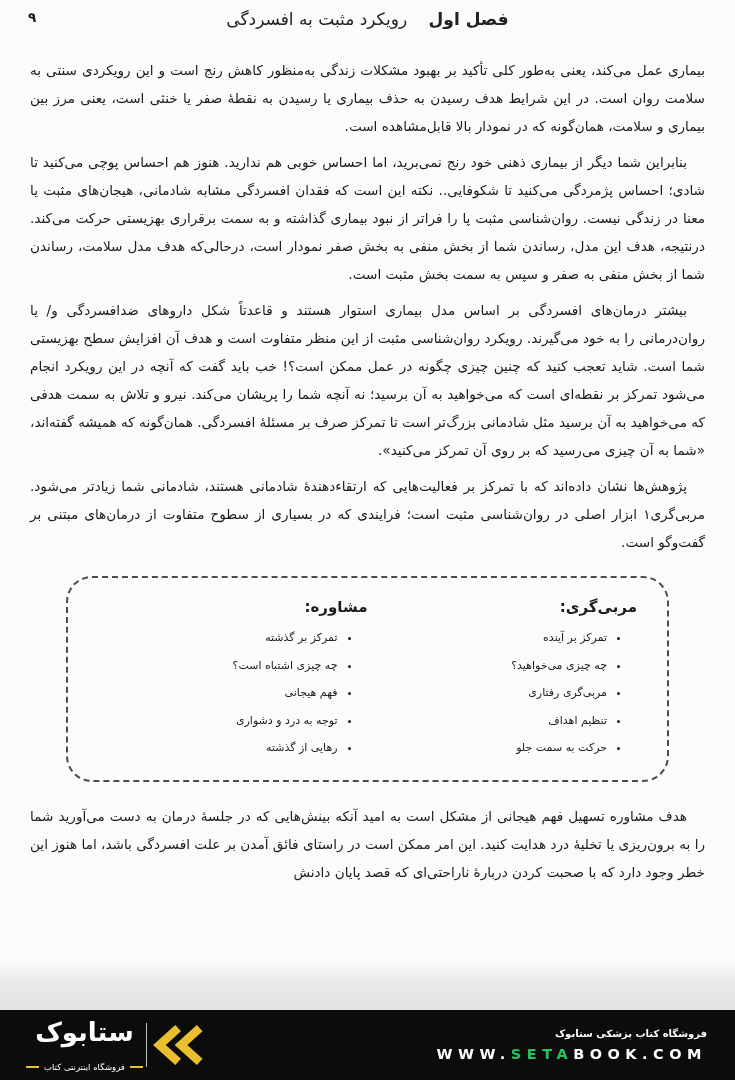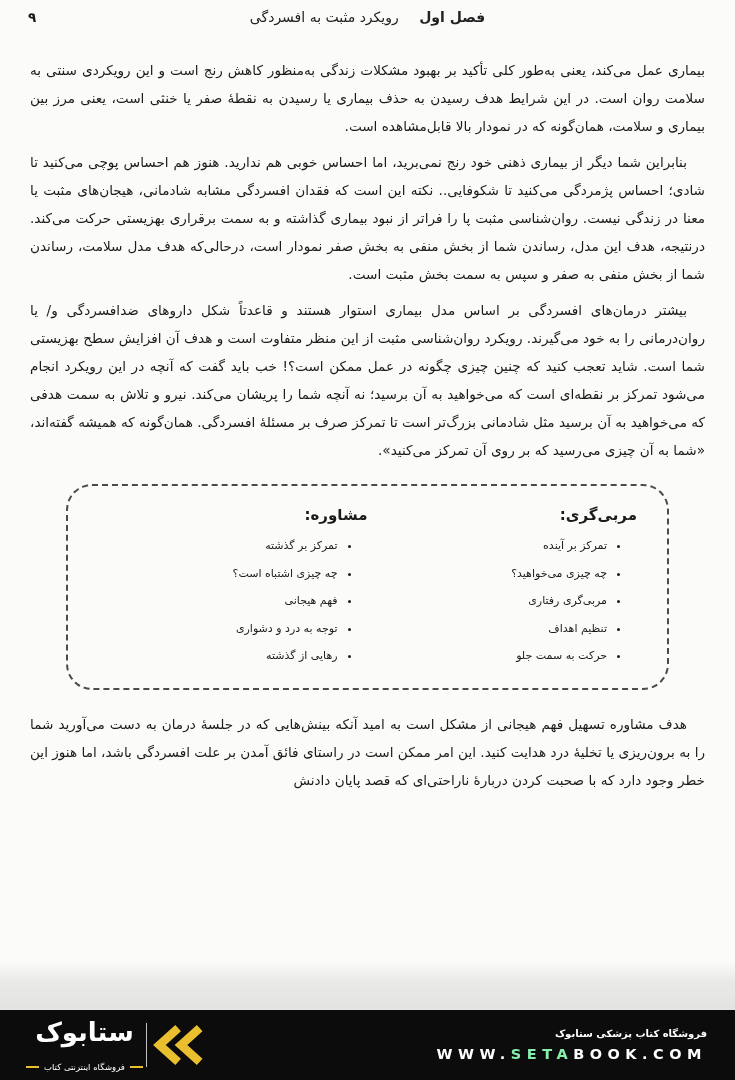--- a/index.html
+++ b/index.html
@@ -9,21 +9,21 @@
     background: #fbfbf9;
     font-family: "DejaVu Sans", sans-serif;
     color: #1b1b1b;
     overflow: hidden;
   }
   .page { position: relative; width: 735px; height: 1080px; direction: rtl; }
 
   
   .header { position: relative; height: 30px; padding-top: 9px; }
   .page-number { position: absolute; left: 28px; top: 9px; font-size: 13.5px; font-weight: bold; }
-  .running-head { text-align: center; font-size: 14px; color: #222; }
+  .running-head { text-align: center; font-size: 17px; color: #222; }
   .chapter { font-weight: bold; }
   .book-title { margin-right: 16px; }
 
   
   .body-text { position: relative; z-index: 1; padding: 26px 30px 0; }
   p.para {
     margin: 0 0 8px 0;
     font-size: 13.6px;
     line-height: 28px;
     text-align: justify;
@@ -58,21 +58,21 @@
   .footer {
     position: absolute; left: 0; bottom: 0; width: 735px; height: 70px;
     background: #0c0c0c;
     display: flex; justify-content: space-between; align-items: center;
     padding: 0 28px 0 26px;
     z-index: 2;
   }
   .store-info { text-align: right; }
   .store-name { color: #ffffff; font-weight: bold; font-size: 10px; margin-bottom: 7px; }
   .website { direction: ltr; color: #ffffff; font-weight: bold; font-size: 14.5px; letter-spacing: 5.5px; }
-  .website .brand { color: #86efac; }
+  .website .brand { color: #22c55e; }
 
   .logo-group { direction: ltr; display: flex; align-items: center; gap: 3px; }
   .logo-text-stack { text-align: center; }
   .logo-name { color: #ffffff; font-weight: bold; font-size: 26px; line-height: 28px; direction: rtl; }
   .logo-tagline-row { display: flex; align-items: center; justify-content: center; gap: 5px; margin-top: 16px; }
   .tagline-dash { display: inline-block; width: 13px; height: 2px; background: #e9bf2f; }
   .logo-tagline { color: #ffffff; font-size: 8.5px; direction: rtl; white-space: nowrap; }
   .logo-sep { width: 1.5px; height: 44px; background: rgba(255,255,255,0.75); }
   .chevron-icon { display: block; }
 </style>
@@ -86,20 +86,21 @@
     <div class="running-head">
       <span class="chapter">فصل اول</span>
       <span class="book-title">رویکرد مثبت به افسردگی</span>
     </div>
   </header>
 
   <main class="body-text">
     <p class="para">بیماری عمل می‌کند، یعنی به‌طور کلی تأکید بر بهبود مشکلات زندگی به‌منظور کاهش رنج است و این رویکردی سنتی به سلامت روان است. در این شرایط هدف رسیدن به حذف بیماری یا رسیدن به نقطهٔ صفر یا خنثی است، یعنی مرز بین بیماری و سلامت، همان‌گونه که در نمودار بالا قابل‌مشاهده است.</p>
     <p class="para indent">بنابراین شما دیگر از بیماری ذهنی خود رنج نمی‌برید، اما احساس خوبی هم ندارید. هنوز هم احساس پوچی می‌کنید تا شادی؛ احساس پژمردگی می‌کنید تا شکوفایی.. نکته این است که فقدان افسردگی مشابه شادمانی، هیجان‌های مثبت یا معنا در زندگی نیست. روان‌شناسی مثبت پا را فراتر از نبود بیماری گذاشته و به سمت برقراری بهزیستی حرکت می‌کند. درنتیجه، هدف این مدل، رساندن شما از بخش منفی به بخش صفر نمودار است، درحالی‌که هدف مدل سلامت، رساندن شما از بخش منفی به صفر و سپس به سمت بخش مثبت است.</p>
     <p class="para indent">بیشتر درمان‌های افسردگی بر اساس مدل بیماری استوار هستند و قاعدتاً شکل داروهای ضدافسردگی و/ یا روان‌درمانی را به خود می‌گیرند. رویکرد روان‌شناسی مثبت از این منظر متفاوت است و هدف آن افزایش سطح بهزیستی شما است. شاید تعجب کنید که چنین چیزی چگونه در عمل ممکن است؟! خب باید گفت که آنچه در این رویکرد انجام می‌شود تمرکز بر نقطه‌ای است که می‌خواهید به آن برسید؛ نه آنچه شما را پریشان می‌کند. نیرو و تلاش به سمت هدفی که می‌خواهید به آن برسید مثل شادمانی بزرگ‌تر است تا تمرکز صرف بر مسئلهٔ افسردگی. همان‌گونه که همیشه گفته‌اند، «شما به آن چیزی می‌رسید که بر روی آن تمرکز می‌کنید».</p>
+    <p class="para indent">پژوهش‌ها نشان داده‌اند که با تمرکز بر فعالیت‌هایی که ارتقاءدهندهٔ شادمانی هستند، شادمانی شما زیادتر می‌شود. مربی‌گری۱ ابزار اصلی در روان‌شناسی مثبت است؛ فرایندی که در بسیاری از سطوح متفاوت از درمان‌های مبتنی بر گفت‌وگو است.</p>
 
     <div class="compare-box">
       <div class="col">
         <div class="col-title">مربی‌گری:</div>
         <ul class="bullets">
           <li>تمرکز بر آینده</li>
           <li>چه چیزی می‌خواهید؟</li>
           <li>مربی‌گری رفتاری</li>
           <li>تنظیم اهداف</li>
           <li>حرکت به سمت جلو</li>

